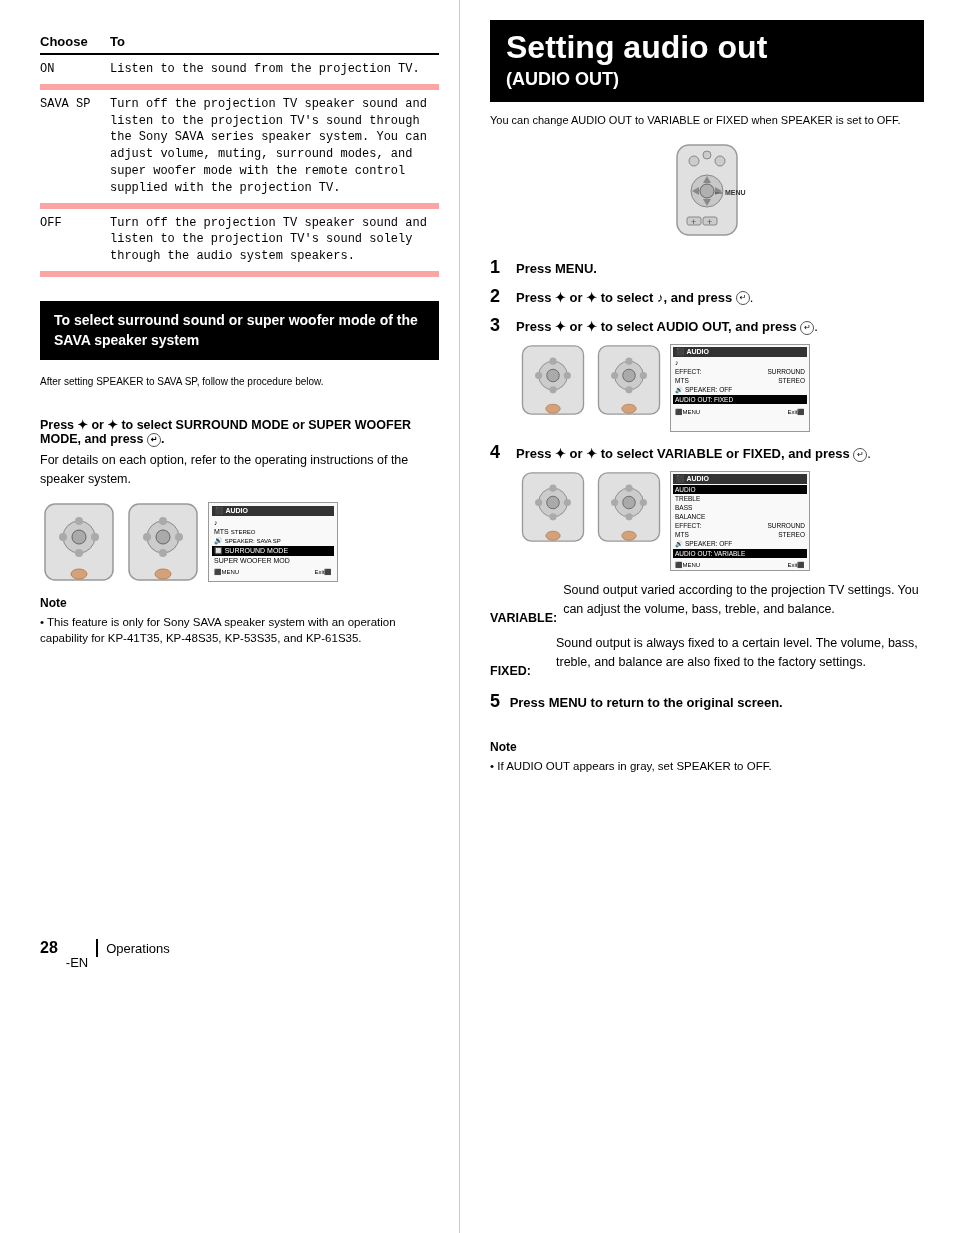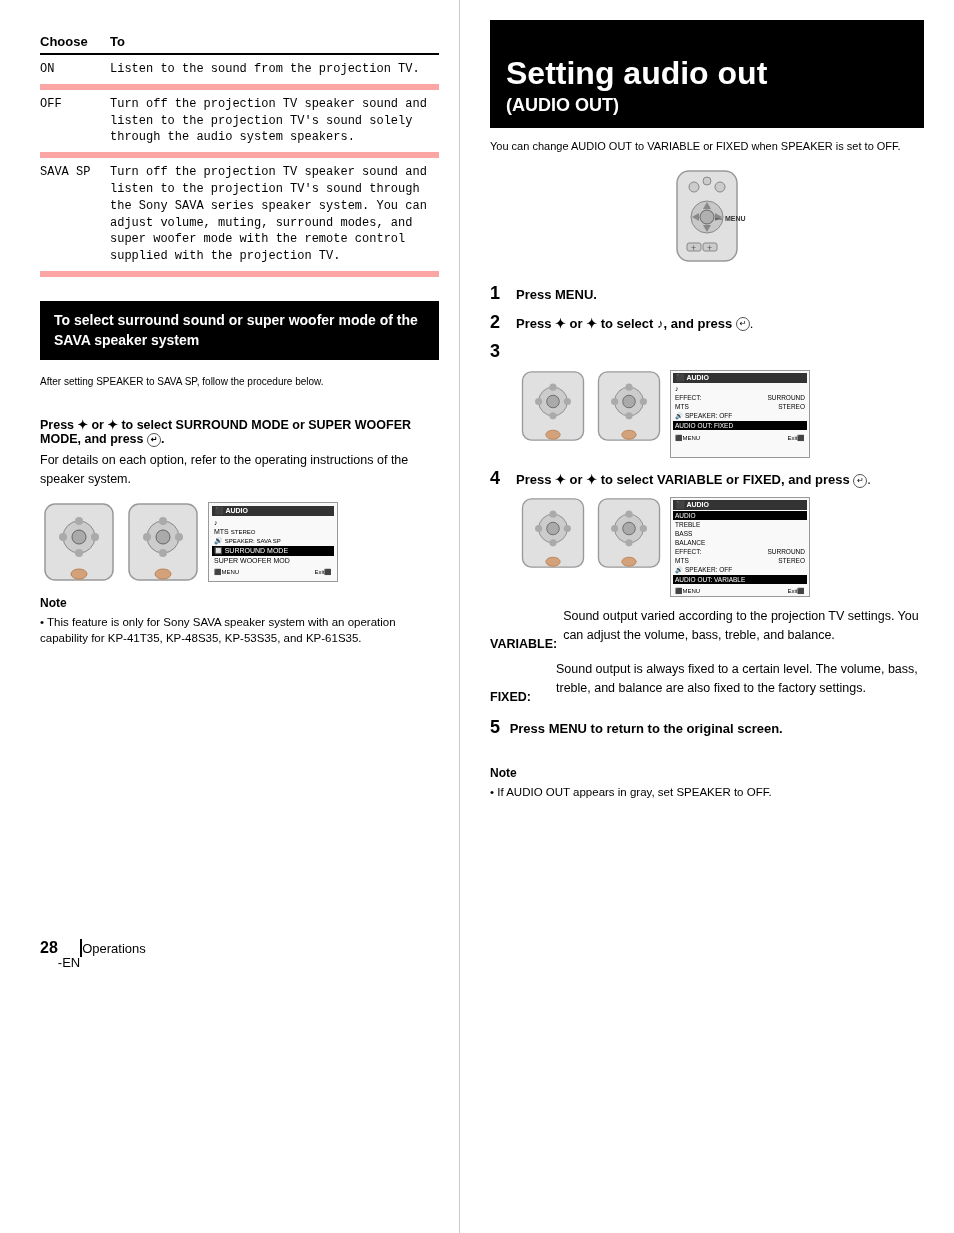--- a/index.html
+++ b/index.html
@@ -142,21 +142,20 @@
     .title-box {
       background: #000;
       color: #fff;
       padding: 10px 16px 12px 16px;
       margin-bottom: 10px;
     }
     .title-main {
       font-size: 32px;
       font-weight: bold;
       line-height: 1.1;
-      margin-top: 26px;
     }
     .title-sub {
       font-size: 18px;
       font-weight: bold;
       margin-top: 4px;
     }
 
     .intro-text {
       font-size: 11px;
       line-height: 1.5;
@@ -247,26 +246,26 @@
           <th>Choose</th>
           <th>To</th>
         </tr>
       </thead>
       <tbody>
         <tr>
           <td>ON</td>
           <td>Listen to the sound from the projection TV.</td>
         </tr>
         <tr>
+          <td>SAVA SP</td>
+          <td>Turn off the projection TV speaker sound and listen to the projection TV's sound through the Sony SAVA series speaker system. You can adjust volume, muting, surround modes, and super woofer mode with the remote control supplied with the projection TV.</td>
+        </tr>
+        <tr>
           <td>OFF</td>
           <td>Turn off the projection TV speaker sound and listen to the projection TV's sound solely through the audio system speakers.</td>
-        </tr>
-        <tr>
-          <td>SAVA SP</td>
-          <td>Turn off the projection TV speaker sound and listen to the projection TV's sound through the Sony SAVA series speaker system. You can adjust volume, muting, surround modes, and super woofer mode with the remote control supplied with the projection TV.</td>
         </tr>
       </tbody>
     </table>
 
     <div class="surround-box">
       <h2>To select surround sound or super woofer mode of the SAVA speaker system</h2>
     </div>
 
     <p class="surround-text">After setting SPEAKER to SAVA SP, follow the procedure below.</p>
 
@@ -327,21 +326,21 @@
         </div>
       </div>
     </div>
 
     <div class="note-section">
       <p class="note-title">Note</p>
       <p class="note-text">• This feature is only for Sony SAVA speaker system with an operation capability for KP-41T35, KP-48S35, KP-53S35, and KP-61S35.</p>
     </div>
 
     <div style="position:relative; margin-top: 280px;">
-      <div style="display:flex; align-items:center; ">
+      <div style="display:flex; align-items:center; gap:8px;">
         <span style="font-weight:bold; font-size:16px;">28</span>
           <span style="font-size:13px;margin-top:28px;">-EN</span>
         <div class="footer-divider"></div>
         <span style="font-size:13px;">Operations</span>
       </div>
     </div>
 
   </div>
 
   <div class="right-col">
@@ -387,20 +386,24 @@
     <div class="step">
       <span class="step-num">2</span>
       <span class="step-text">
         <b>Press ✦ or ✦ to select ♪, and press</b>
         <span style="display:inline-block;width:14px;height:14px;border:1px solid #555;border-radius:50%;text-align:center;line-height:12px;font-size:8px;vertical-align:middle;">↵</span>.
       </span>
     </div>
 
     <div class="step">
       <span class="step-num">3</span>
+      <span class="step-text">
+        <b>Press ✦ or ✦ to select AUDIO OUT, and press</b>
+        <span style="display:inline-block;width:14px;height:14px;border:1px solid #555;border-radius:50%;text-align:center;line-height:12px;font-size:8px;vertical-align:middle;">↵</span>.
+      </span>
     </div>
 
     <div class="step-images">
 
       <svg width="70" height="72" viewBox="0 0 78 80">
         <rect x="5" y="2" width="68" height="76" rx="10" ry="10" fill="#e0e0e0" stroke="#999" stroke-width="1.5"></rect>
         <circle cx="39" cy="35" r="16" fill="#ccc" stroke="#888" stroke-width="1"></circle>
         <circle cx="39" cy="35" r="7" fill="#aaa" stroke="#666" stroke-width="1"></circle>
         <circle cx="39" cy="19" r="4" fill="#aaa"></circle>
         <circle cx="39" cy="51" r="4" fill="#aaa"></circle>

